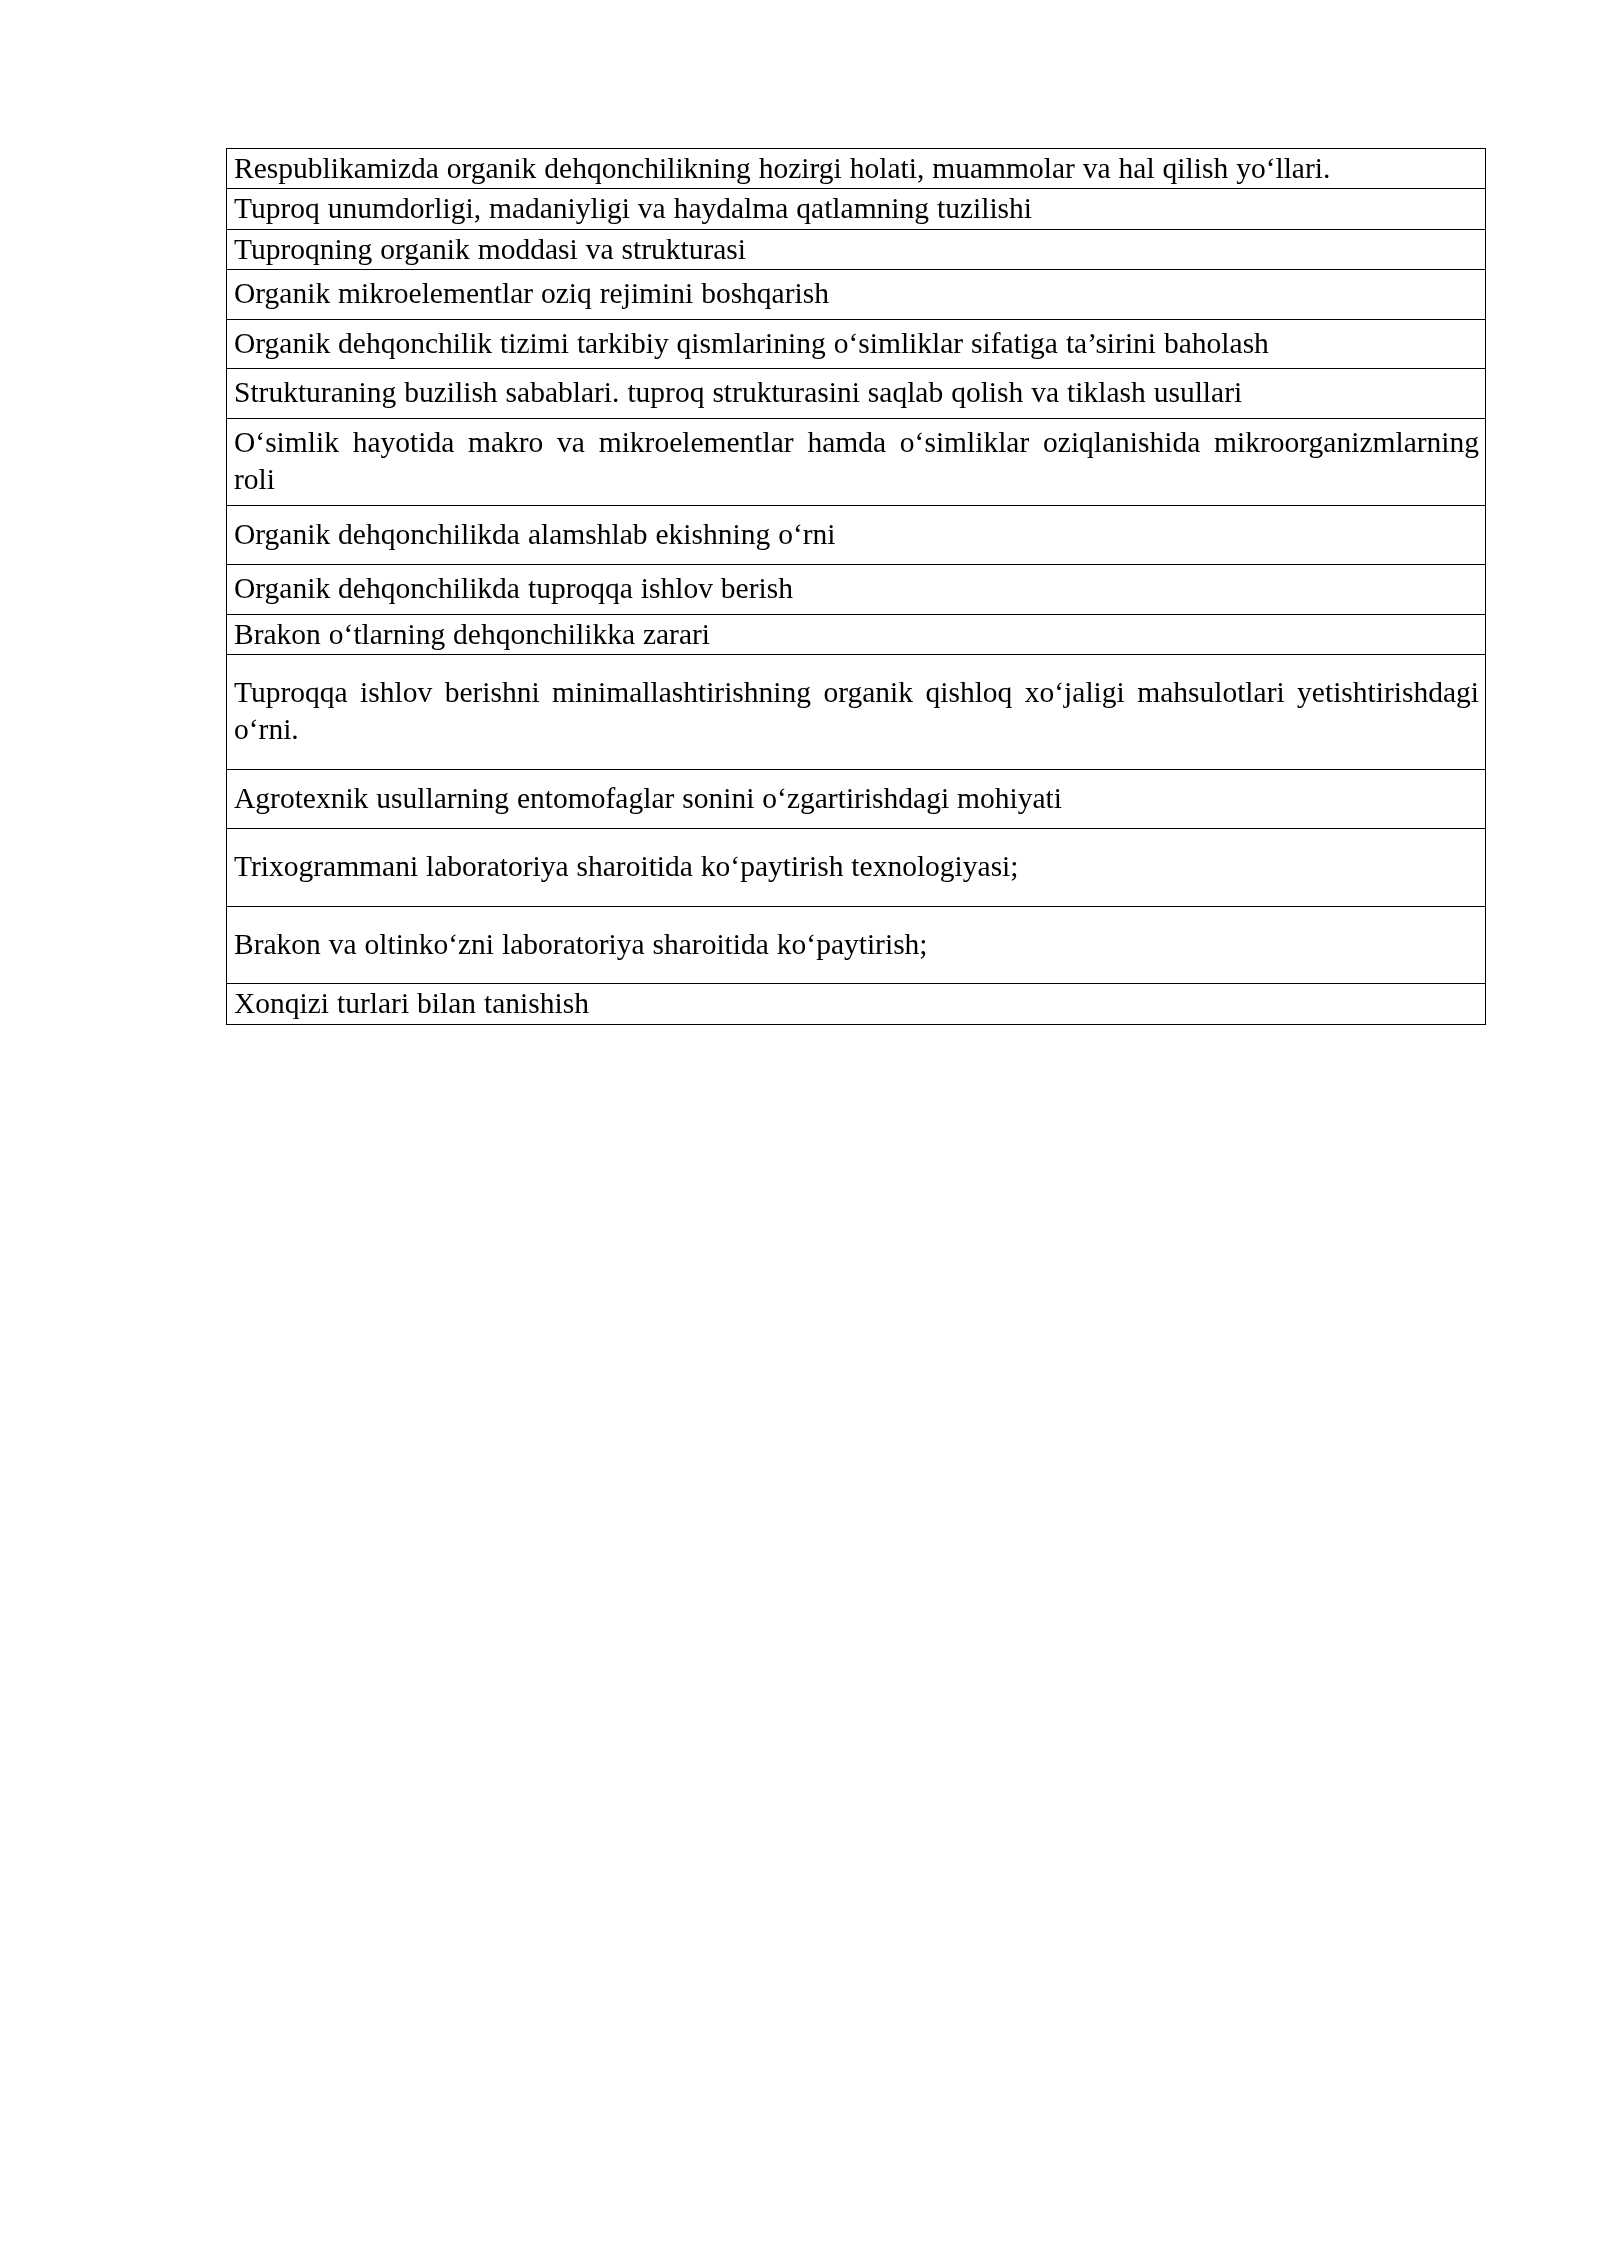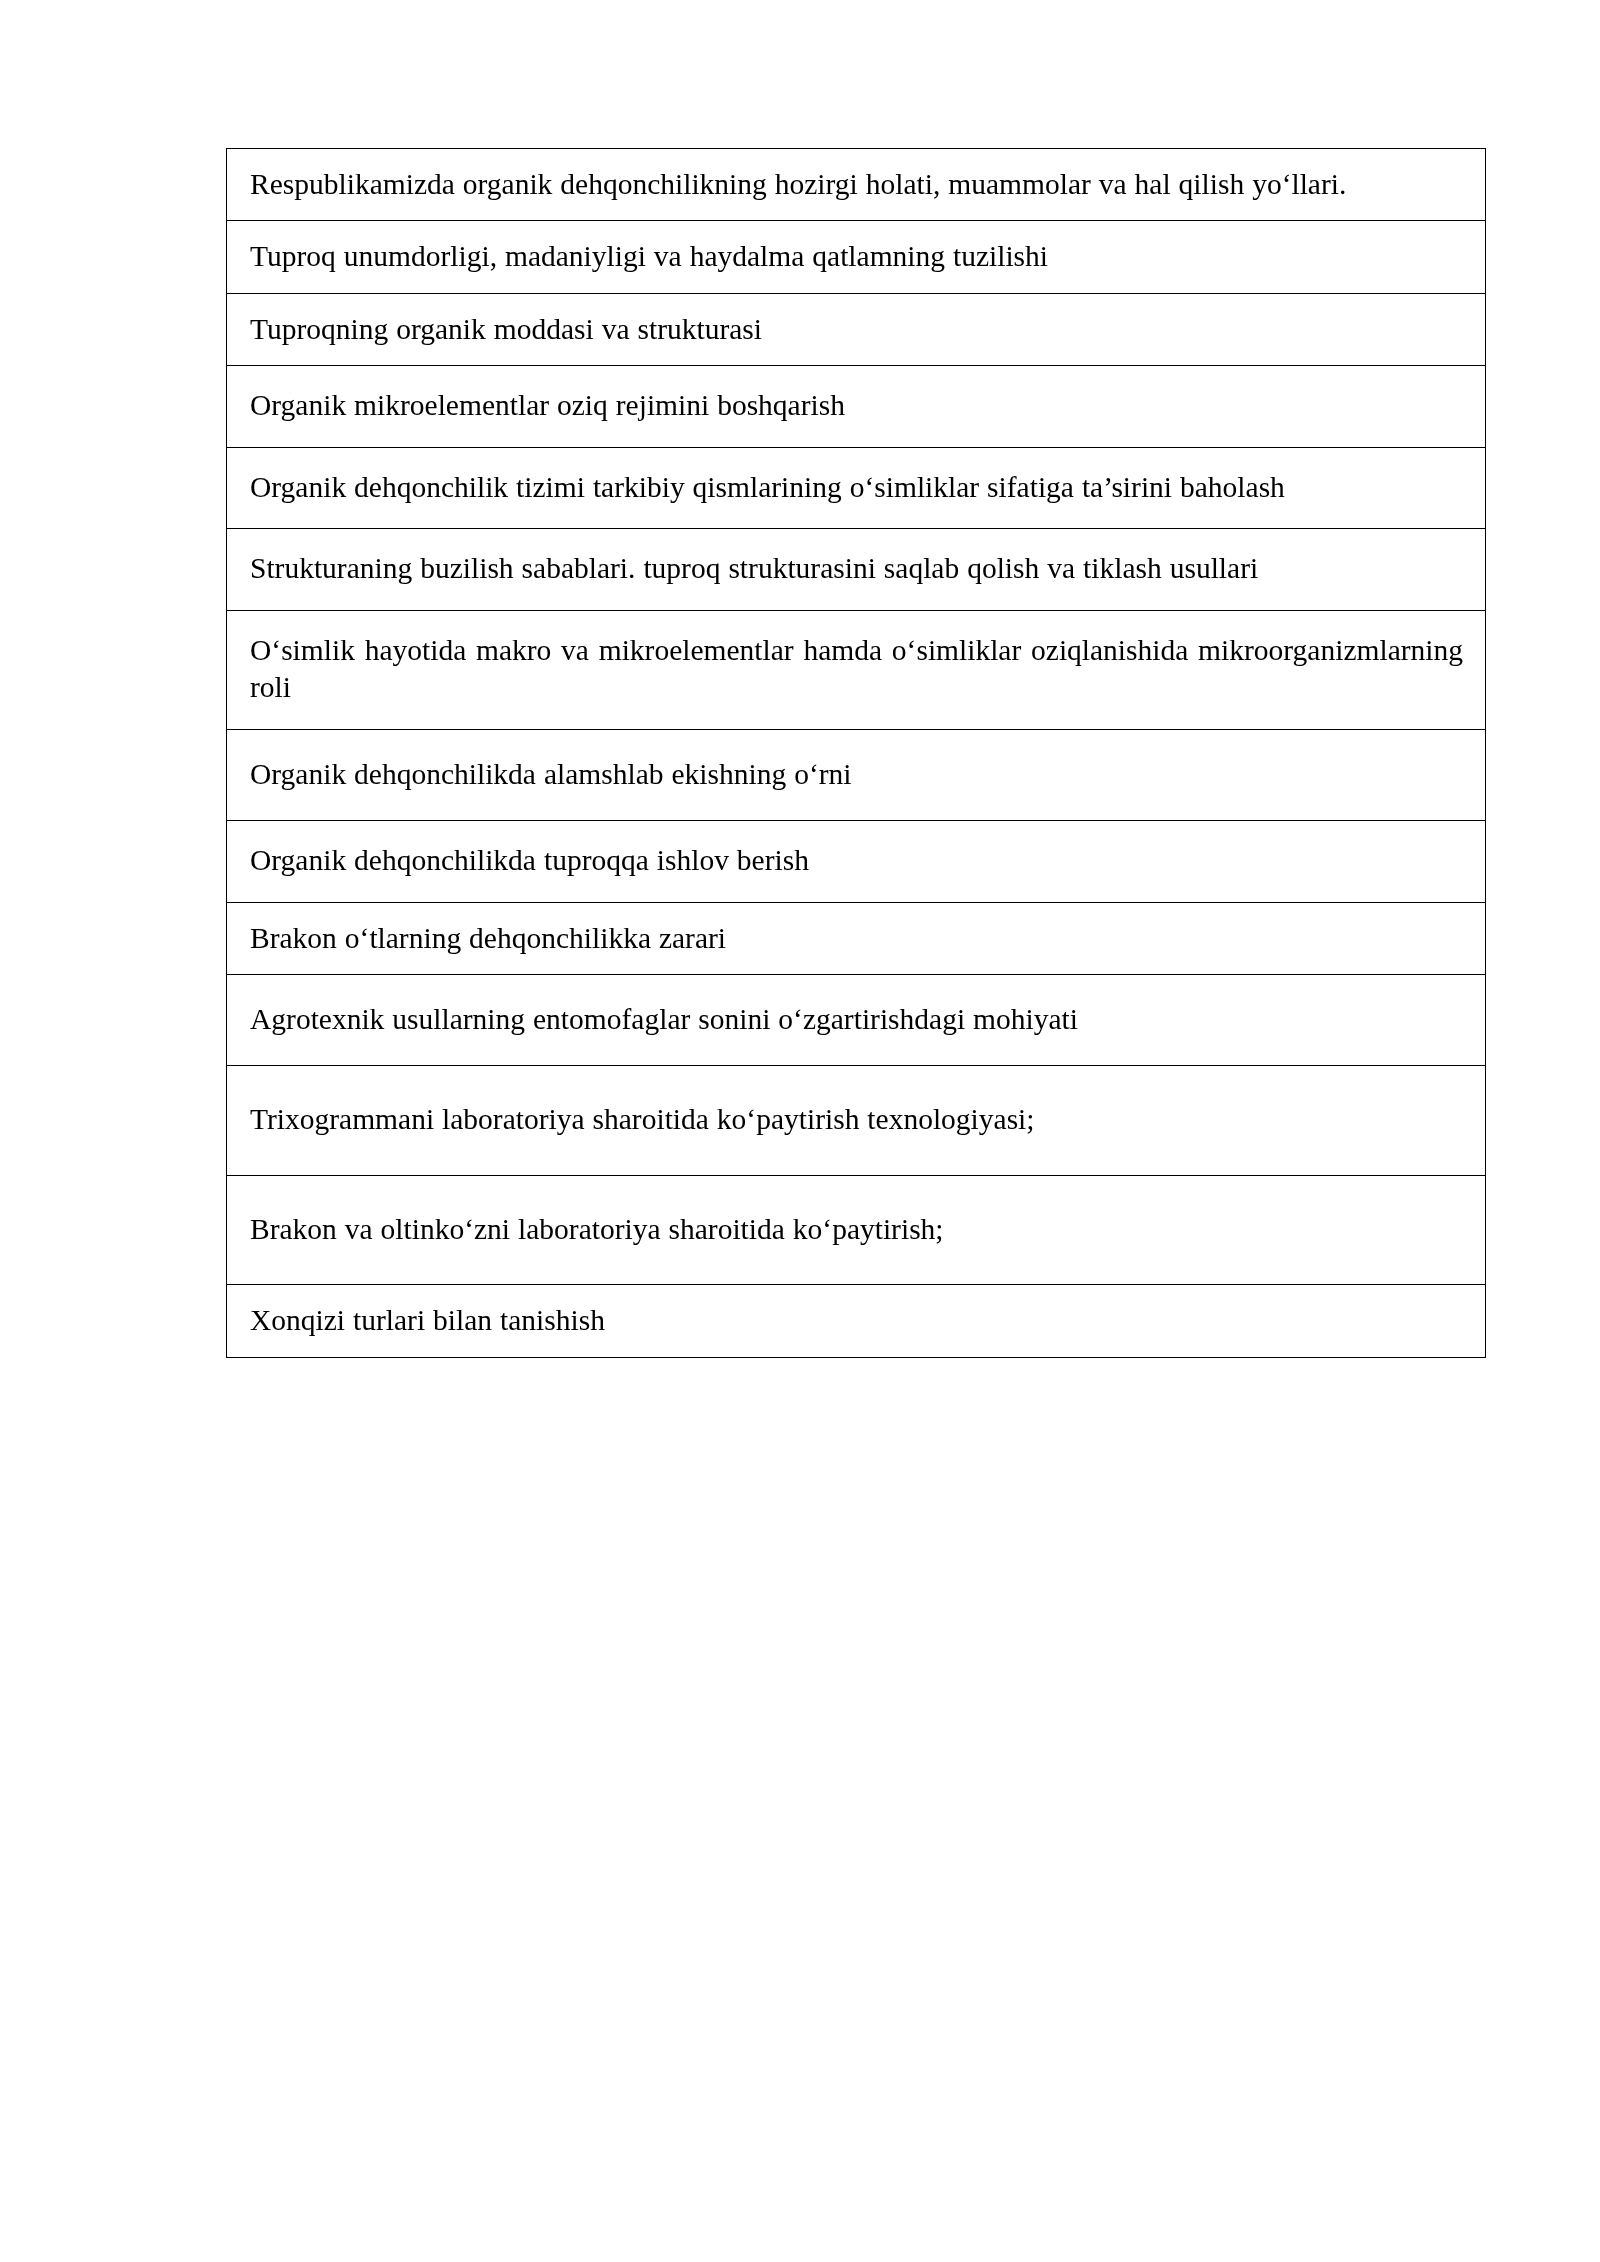--- a/index.html
+++ b/index.html
@@ -27,21 +27,21 @@
     top: 148px;
     width: 1260px;
     border-collapse: collapse;
     table-layout: fixed;
   }
   .doc-table tr {
     vertical-align: top;
   }
   .doc-table td {
     border: 1.6px solid #000000;
-    padding: 16px;
+    padding: 0;
     font-size: 29.5px;
     line-height: 1.27;
     color: #000000;
     font-family: "Liberation Serif", "DejaVu Serif", serif;
   }
   .cell-text {
     display: block;
     padding: 3px 6px 3px 7px;
     text-align: justify;
     text-justify: inter-word;
@@ -122,20 +122,25 @@
           <span class="cell-text">Organik dehqonchilikda tuproqqa ishlov berish</span>
         </td>
       </tr>
 
       <tr>
         <td class="pad-tight">
           <span class="cell-text">Brakon o‘tlarning dehqonchilikka zarari</span>
         </td>
       </tr>
 
+      <tr>
+        <td class="pad-large">
+          <span class="cell-text justified">Tuproqqa ishlov berishni minimallashtirishning organik qishloq xo‘jaligi mahsulotlari yetishtirishdagi o‘rni.</span>
+        </td>
+      </tr>
 
       <tr>
         <td class="pad-med">
           <span class="cell-text">Agrotexnik usullarning entomofaglar sonini o‘zgartirishdagi mohiyati</span>
         </td>
       </tr>
 
       <tr>
         <td class="pad-large">
           <span class="cell-text">Trixogrammani laboratoriya sharoitida ko‘paytirish texnologiyasi;</span>

